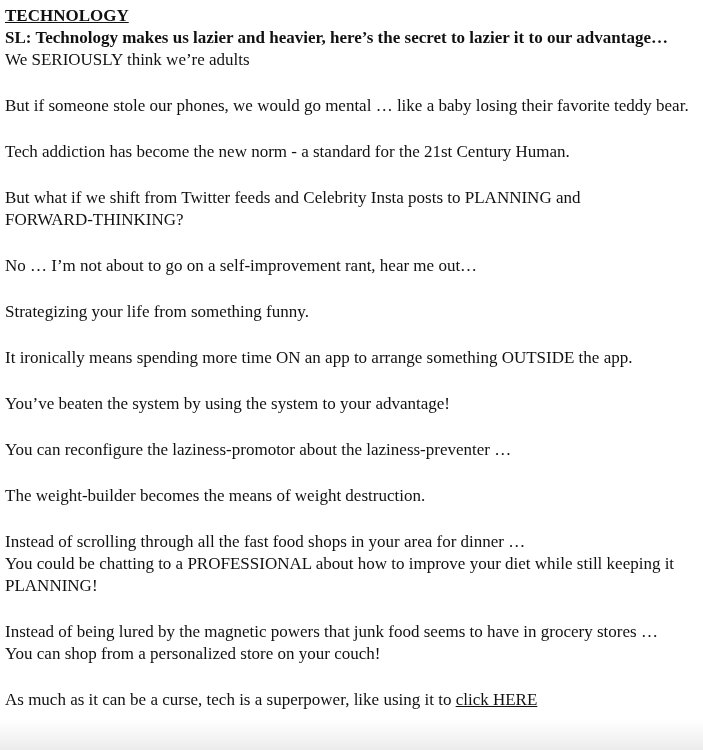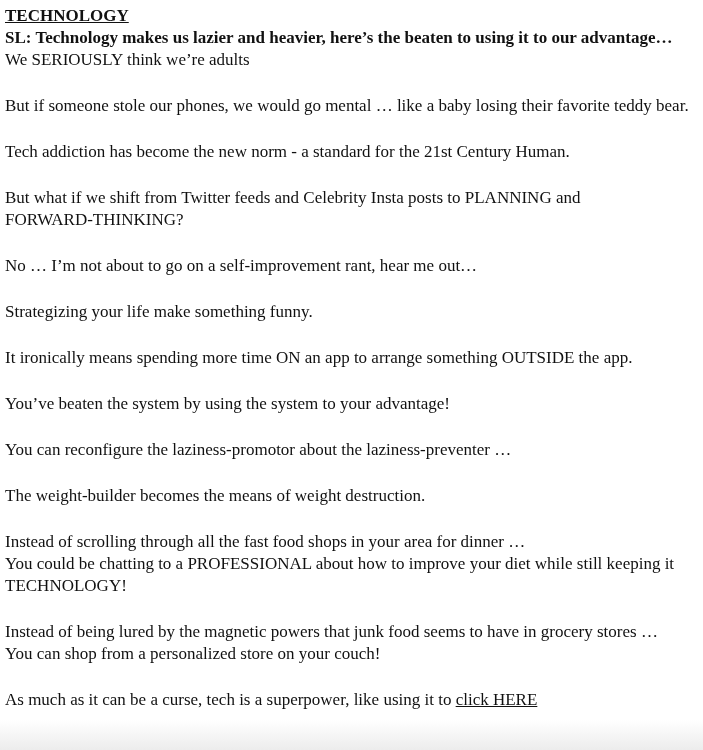--- a/index.html
+++ b/index.html
@@ -41,55 +41,55 @@
   }
 </style>
 </head>
 <body>
 
 <div class="bottom-shade"></div>
 
 <div class="doc">
     <div class="block">
       <div class="line"><span class="bold underline">TECHNOLOGY</span></div>
-      <div class="line"><span class="bold">SL: Technology makes us lazier and heavier, here’s the beaten to using it to our advantage…</span></div>
+      <div class="line"><span class="bold">SL: Technology makes us lazier and heavier, here’s the secret to lazier it to our advantage…</span></div>
       <div class="line"><span>We SERIOUSLY think we’re adults</span></div>
     </div>
     <div class="block">
       <div class="line"><span>But if someone stole our phones, we would go mental … like a baby losing their favorite teddy bear.</span></div>
     </div>
     <div class="block">
       <div class="line"><span>Tech addiction has become the new norm - a standard for the 21st Century Human.</span></div>
     </div>
     <div class="block">
       <div class="line"><span>But what if we shift from Twitter feeds and Celebrity Insta posts to PLANNING and</span></div>
       <div class="line"><span>FORWARD-THINKING?</span></div>
     </div>
     <div class="block">
       <div class="line"><span>No … I’m not about to go on a self-improvement rant, hear me out…</span></div>
     </div>
     <div class="block">
-      <div class="line"><span>Strategizing your life make something funny.</span></div>
+      <div class="line"><span>Strategizing your life from something funny.</span></div>
     </div>
     <div class="block">
       <div class="line"><span>It ironically means spending more time ON an app to arrange something OUTSIDE the app.</span></div>
     </div>
     <div class="block">
       <div class="line"><span>You’ve </span><span class="italic">beaten the system</span><span> by </span><span class="italic">using the system</span><span> to your advantage!</span></div>
     </div>
     <div class="block">
       <div class="line"><span>You can reconfigure the laziness-promotor about the laziness-preventer …</span></div>
     </div>
     <div class="block">
       <div class="line"><span>The weight-builder becomes the means of weight destruction.</span></div>
     </div>
     <div class="block">
       <div class="line"><span>Instead of scrolling through all the fast food shops in your area for dinner …</span></div>
       <div class="line"><span>You could be chatting to a PROFESSIONAL about how to improve your diet while still keeping it</span></div>
-      <div class="line"><span>TECHNOLOGY!</span></div>
+      <div class="line"><span>PLANNING!</span></div>
     </div>
     <div class="block">
       <div class="line"><span>Instead of being lured by the magnetic powers that junk food seems to have in grocery stores …</span></div>
       <div class="line"><span>You can shop from a personalized store on your couch!</span></div>
     </div>
     <div class="block">
       <div class="line"><span>As much as it can be a curse, tech is a superpower, like using it to </span><a class="doc-link underline" href="#">click HERE</a></div>
     </div>
   </div>
 

